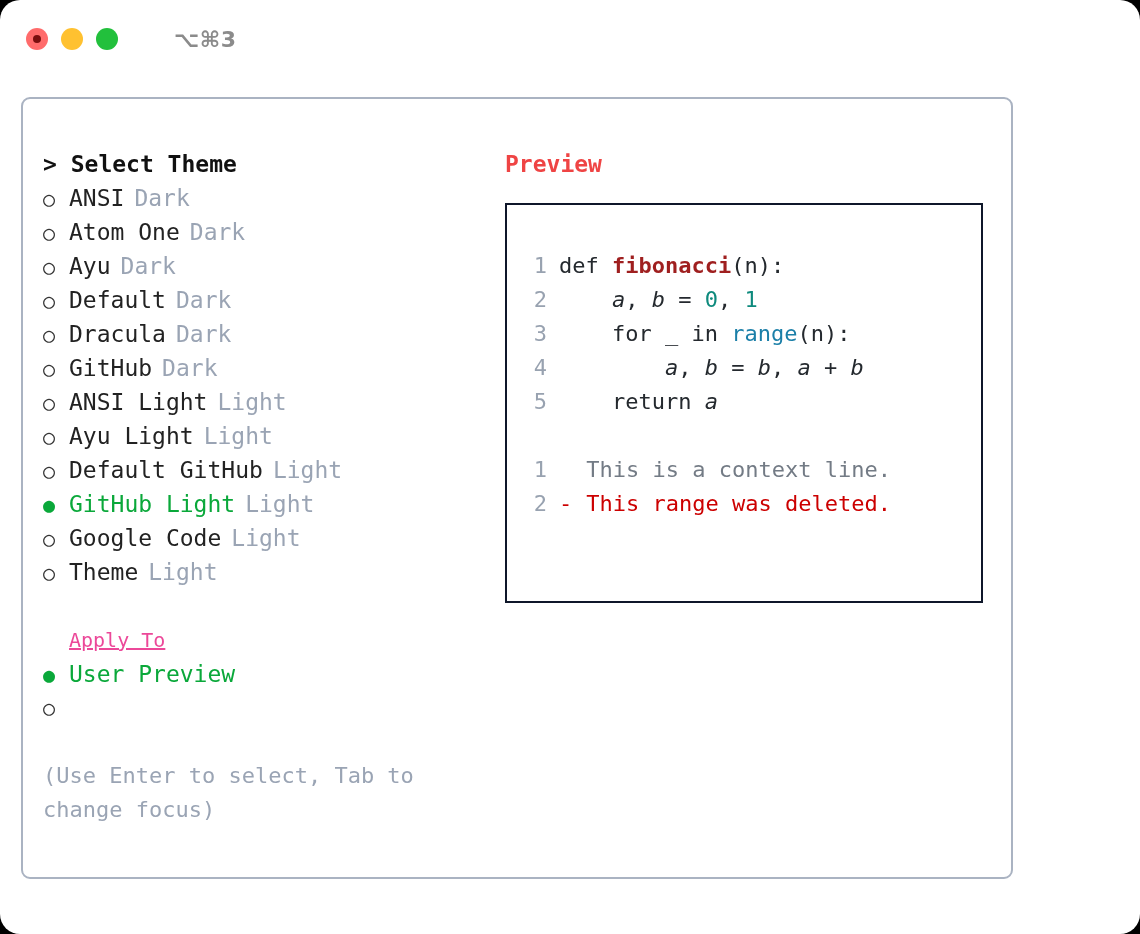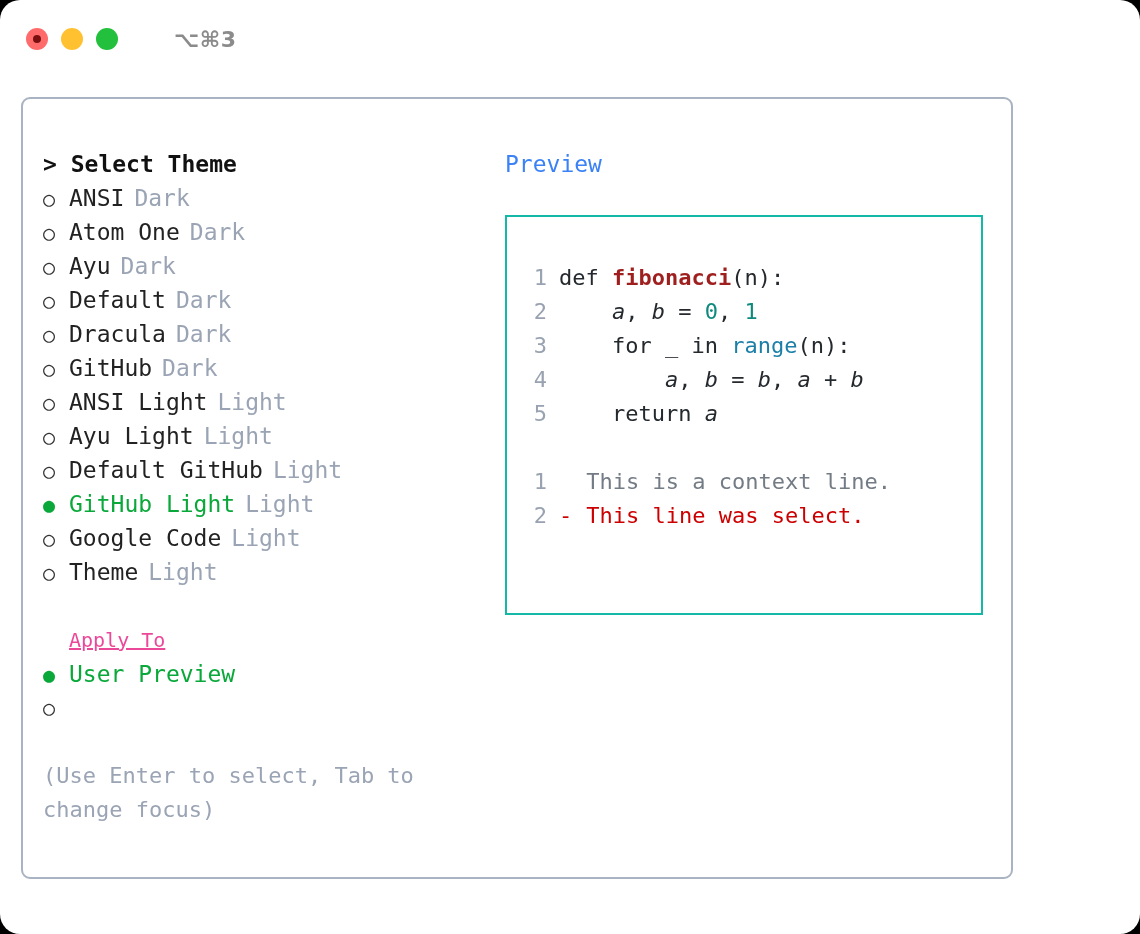--- a/index.html
+++ b/index.html
@@ -163,29 +163,29 @@
     margin-top: 34px;
     font-size: 22px;
     line-height: 34px;
     color: #9aa4b4;
     width: 420px;
   }
 
   
   .preview-title {
     font-size: 23px;
-    font-weight: normal;
-    color: #3b82f6;
-    line-height: 34px;
-    margin-bottom: 34px;
+    font-weight: bold;
+    color: #ef4444;
+    line-height: 34px;
+    margin-bottom: 22px;
   }
   .preview-box {
     width: 478px;
     height: 400px;
-    border: 2px solid #14b8a6;
+    border: 2px solid #0f172a;
     box-sizing: border-box;
     background: #ffffff;
     padding: 44px 0 0 18px;
   }
   .code-line {
     font-size: 22px;
     line-height: 34px;
     white-space: pre;
     color: #24292e;
   }
@@ -271,20 +271,20 @@
           <div id="code-block">
               <div class="code-line"><span class="ln">1</span><span class="tok-plain">def </span><span class="tok-fn">fibonacci</span><span class="tok-plain">(n):</span></div>
               <div class="code-line"><span class="ln">2</span><span class="tok-plain">    </span><span class="tok-var">a</span><span class="tok-plain">, </span><span class="tok-var">b</span><span class="tok-plain"> = </span><span class="tok-num">0</span><span class="tok-plain">, </span><span class="tok-num">1</span></div>
               <div class="code-line"><span class="ln">3</span><span class="tok-plain">    for _ in </span><span class="tok-builtin">range</span><span class="tok-plain">(n):</span></div>
               <div class="code-line"><span class="ln">4</span><span class="tok-plain">        </span><span class="tok-var">a</span><span class="tok-plain">, </span><span class="tok-var">b</span><span class="tok-plain"> = </span><span class="tok-var">b</span><span class="tok-plain">, </span><span class="tok-var">a</span><span class="tok-plain"> + </span><span class="tok-var">b</span></div>
               <div class="code-line"><span class="ln">5</span><span class="tok-plain">    return </span><span class="tok-var">a</span></div>
             </div>
           <div class="diff-gap"></div>
           <div id="diff-block">
               <div class="diff-line"><span class="ln">1</span><span class="diff-ctx"><span class="diff-mark"> </span><span> This is a context line.</span></span></div>
-              <div class="diff-line"><span class="ln">2</span><span class="diff-del"><span class="diff-mark">-</span><span> This line was select.</span></span></div>
+              <div class="diff-line"><span class="ln">2</span><span class="diff-del"><span class="diff-mark">-</span><span> This range was deleted.</span></span></div>
             </div>
         </div>
       </div>
 
     </div>
   </div>
 </div>
 
 </body></html>

